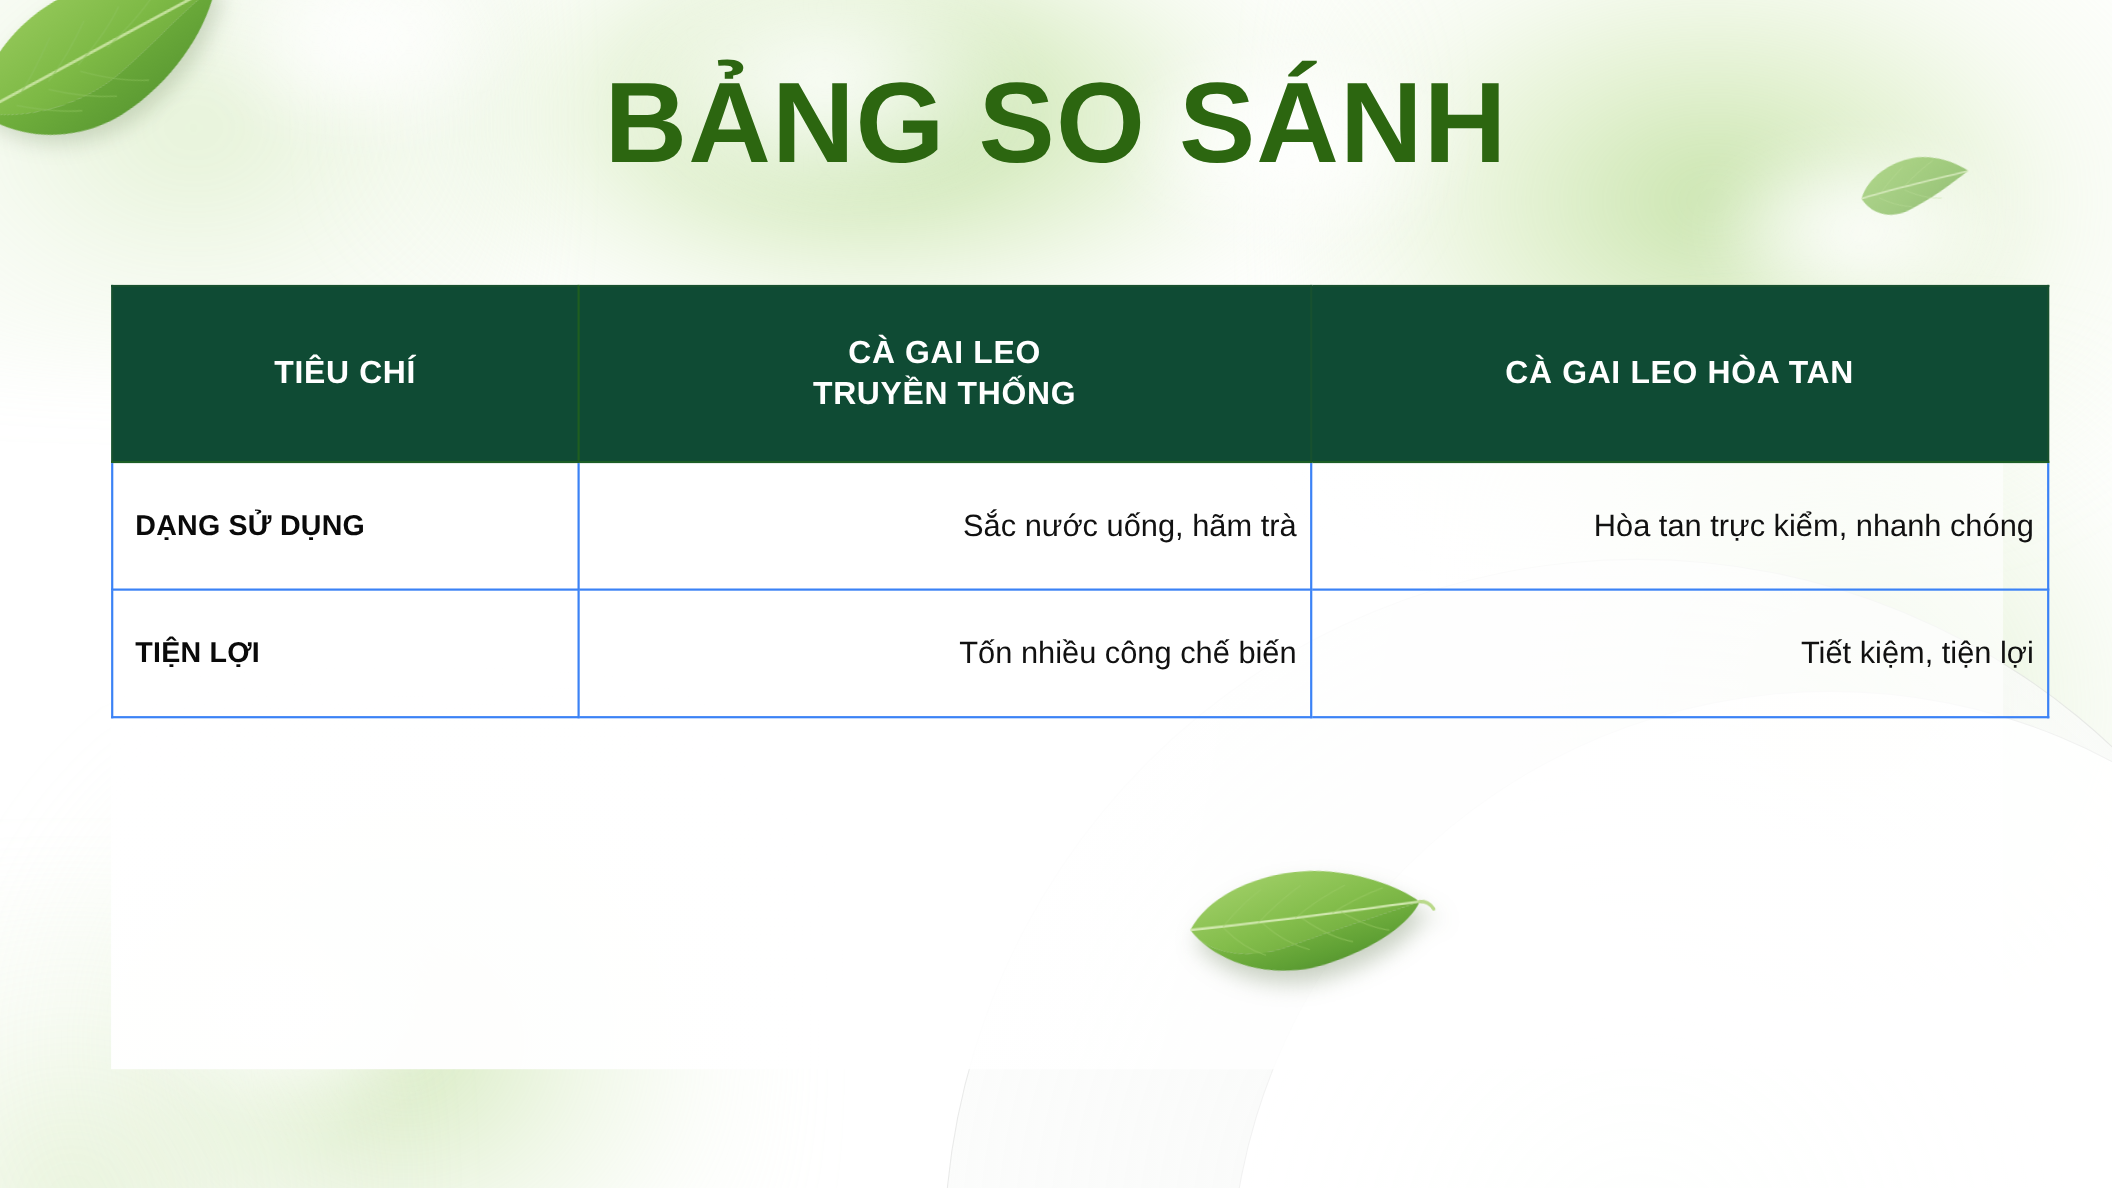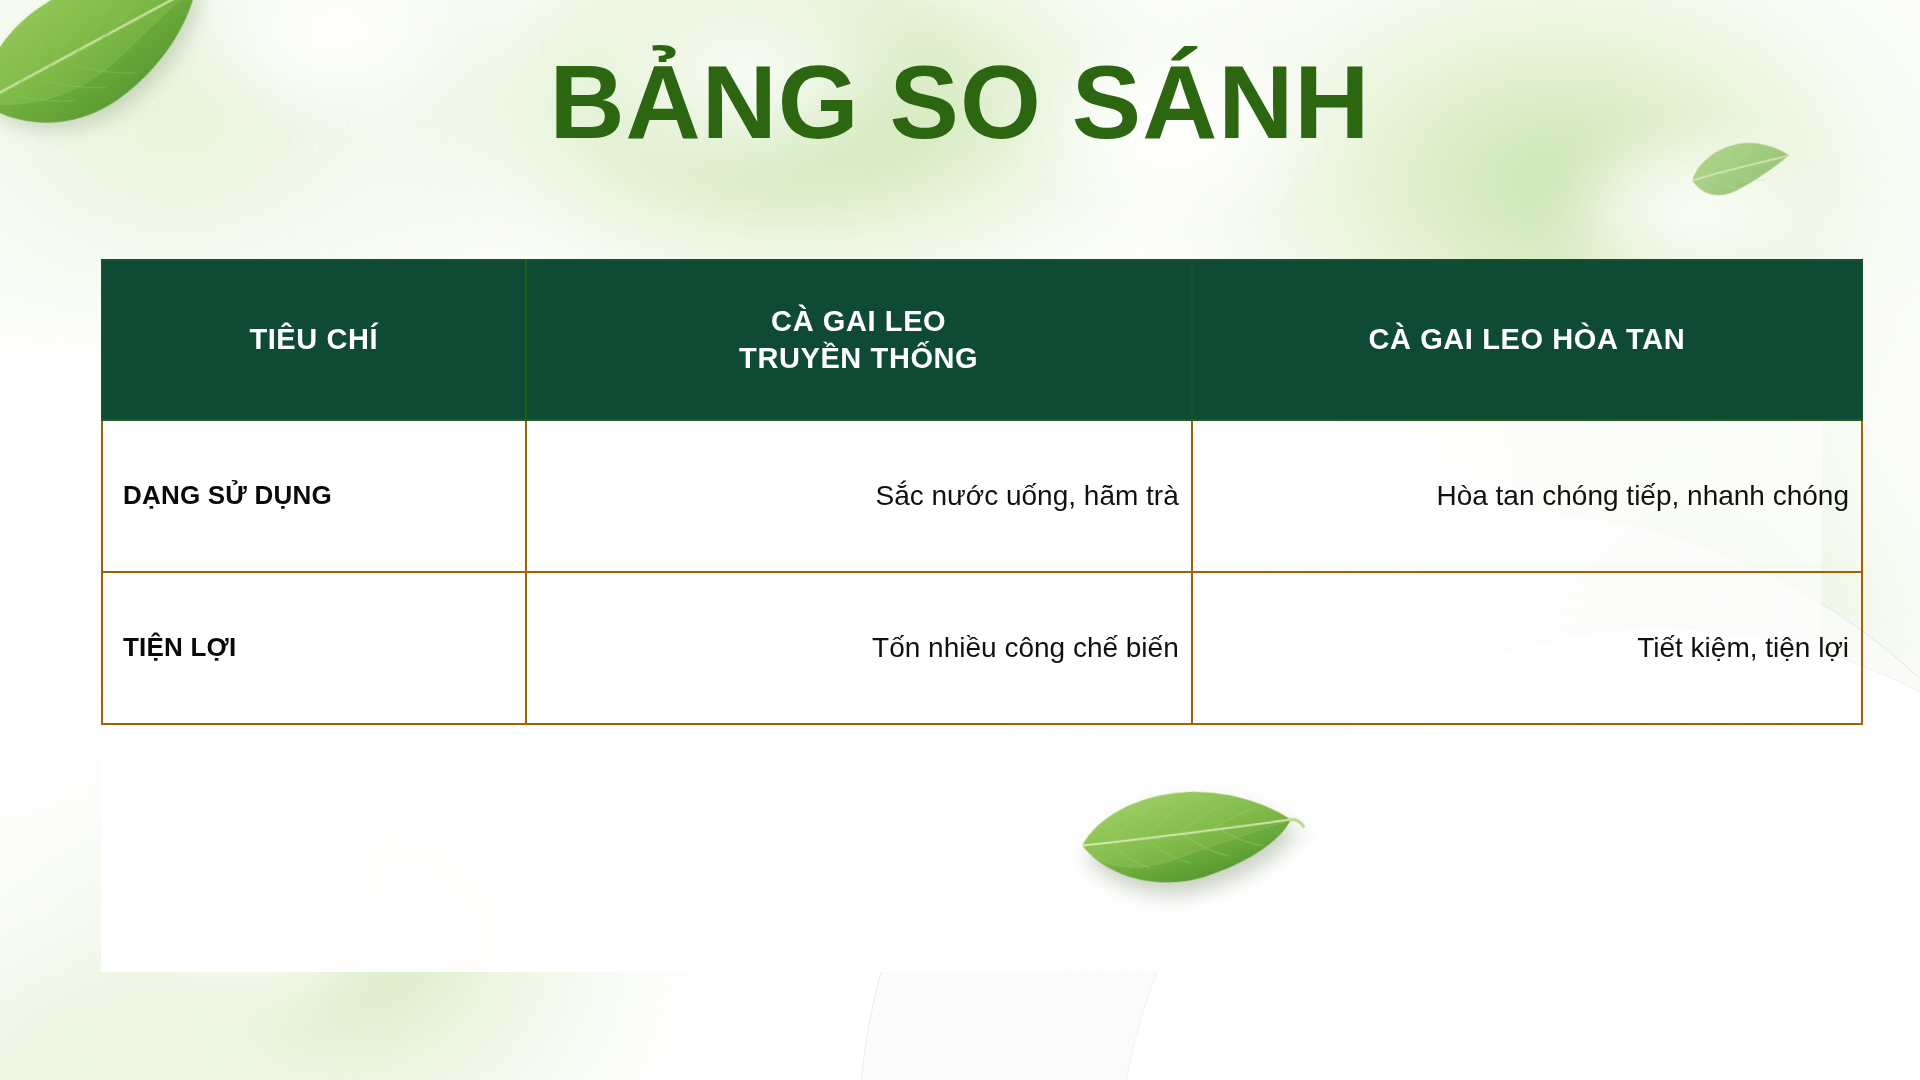--- a/index.html
+++ b/index.html
@@ -96,21 +96,21 @@
     pointer-events: none;
   }
   .arc-outer { width: 1260px; height: 1260px; right: -200px; bottom: -690px;
                background: radial-gradient(circle at 50% 50%, rgba(248,249,248,0.9) 0%, rgba(250,251,250,0.75) 70%, rgba(252,253,252,0.4) 100%); }
   .arc-inner { width: 1090px; height: 1090px; right: -290px; bottom: -640px;
                background: rgba(255,255,255,0.85); border-color: rgba(0,0,0,0.05); }
 
   
   .title {
     position: absolute;
-    top: 46px; left: 0; right: 0;
+    top: 56px; left: 0; right: 0;
     text-align: center;
     font-size: 104px;
     font-weight: 700;
     letter-spacing: 1px;
     color: #2c6610;
     line-height: 1.08;
     white-space: nowrap;
     z-index: 6;
   }
 
@@ -141,28 +141,28 @@
     vertical-align: middle;
     text-align: center;
     border: 2px solid #17502f;
     border-bottom: 2px solid #1c5e26;
     line-height: 1.28;
     padding: 0 10px;
   }
   table.cmp thead th.col-criteria { border-right: 2px solid #1f5e20; }
 
   table.cmp tbody td {
-    border: 2px solid #a16207;
+    border: 2px solid #3b82f6;
     height: 110px;
     vertical-align: middle;
     background: transparent;
     font-size: 28px;
     color: #111111;
     line-height: 1.3;
-    padding: 20px 12px;
+    padding: 2px 12px;
   }
   table.cmp tbody td.label {
     text-align: left;
     font-weight: 700;
     font-size: 26px;
     letter-spacing: 0.2px;
     padding-left: 20px;
     color: #0a0a0a;
   }
   table.cmp tbody td.val {
@@ -250,21 +250,21 @@
             <span>CÀ GAI LEO</span><br>
             <span>TRUYỀN THỐNG</span>
           </th>
           <th>CÀ GAI LEO HÒA TAN</th>
         </tr>
       </thead>
       <tbody>
         <tr>
           <td class="label">DẠNG SỬ DỤNG</td>
           <td class="val">Sắc nước uống, hãm trà</td>
-          <td class="val">Hòa tan chóng tiếp, nhanh chóng</td>
+          <td class="val">Hòa tan trực kiểm, nhanh chóng</td>
         </tr>
         <tr>
           <td class="label">TIỆN LỢI</td>
           <td class="val">Tốn nhiều công chế biến</td>
           <td class="val">Tiết kiệm, tiện lợi</td>
         </tr>
       </tbody>
     </table>
   </div>
 

